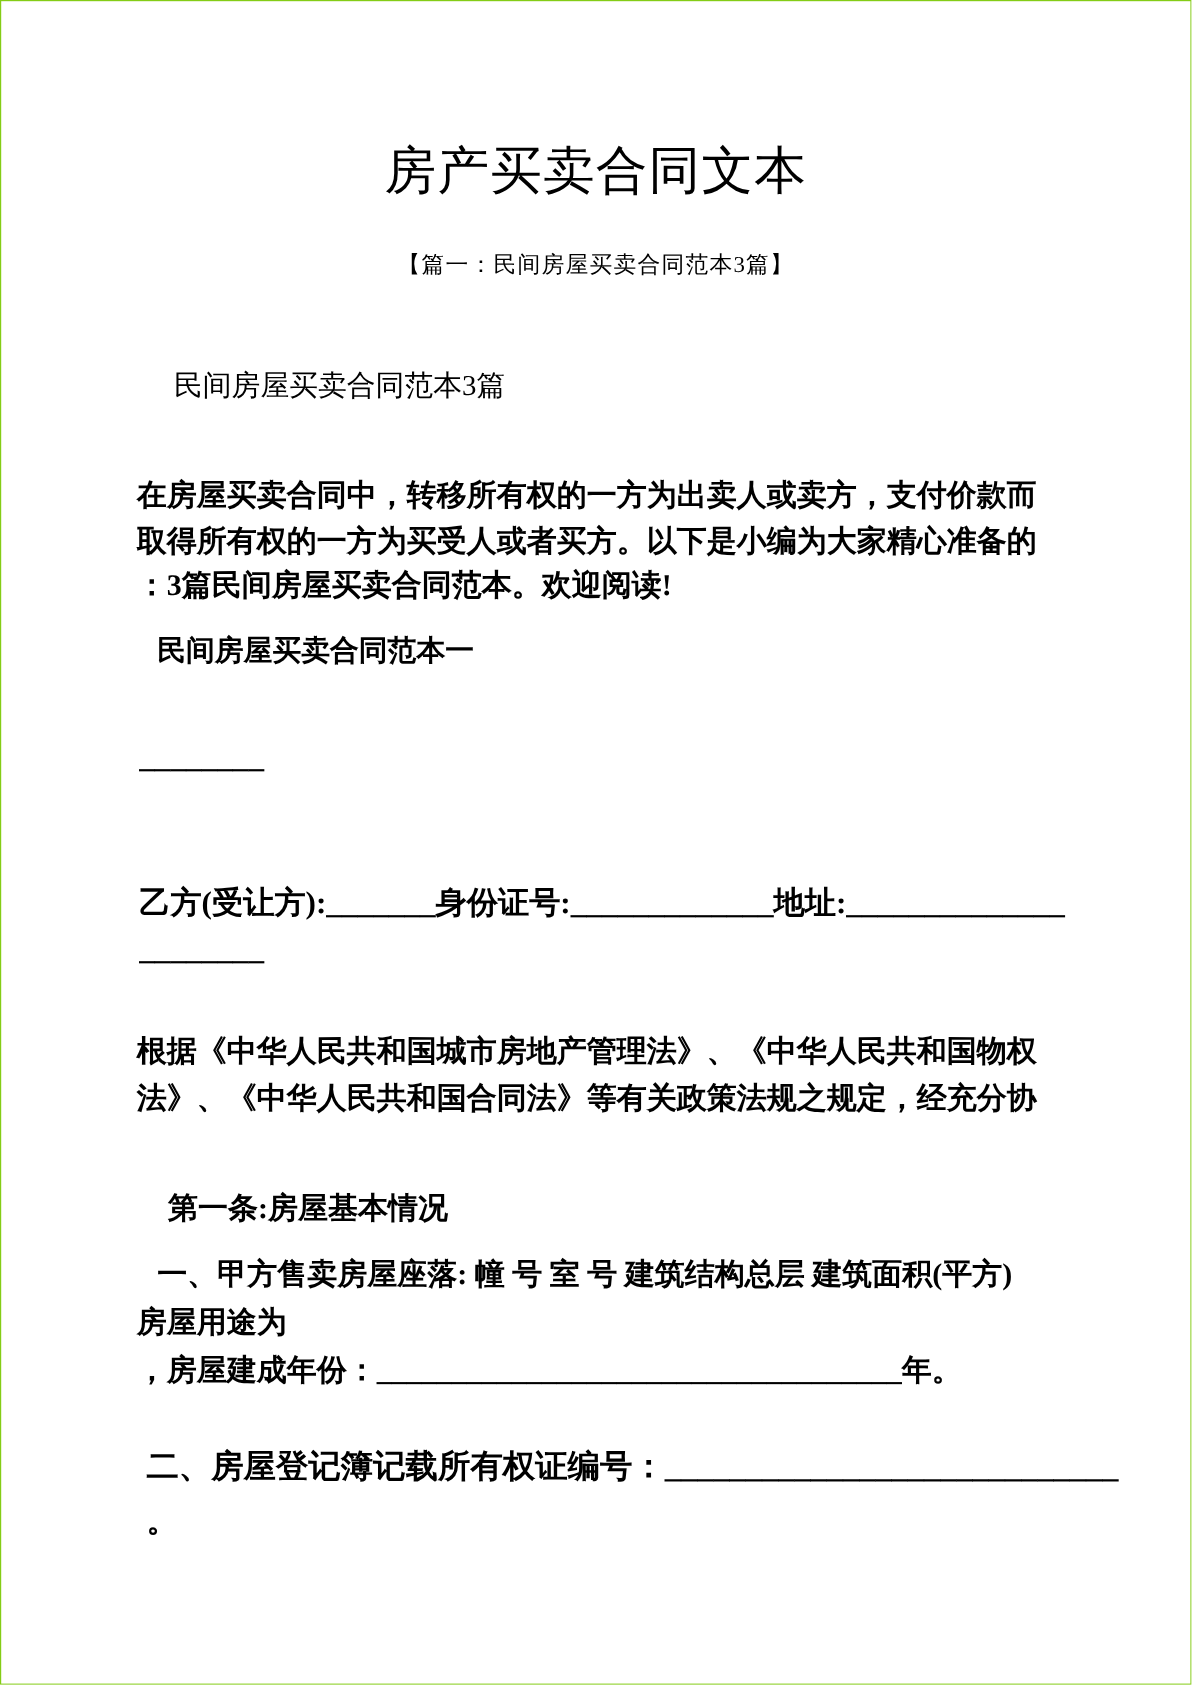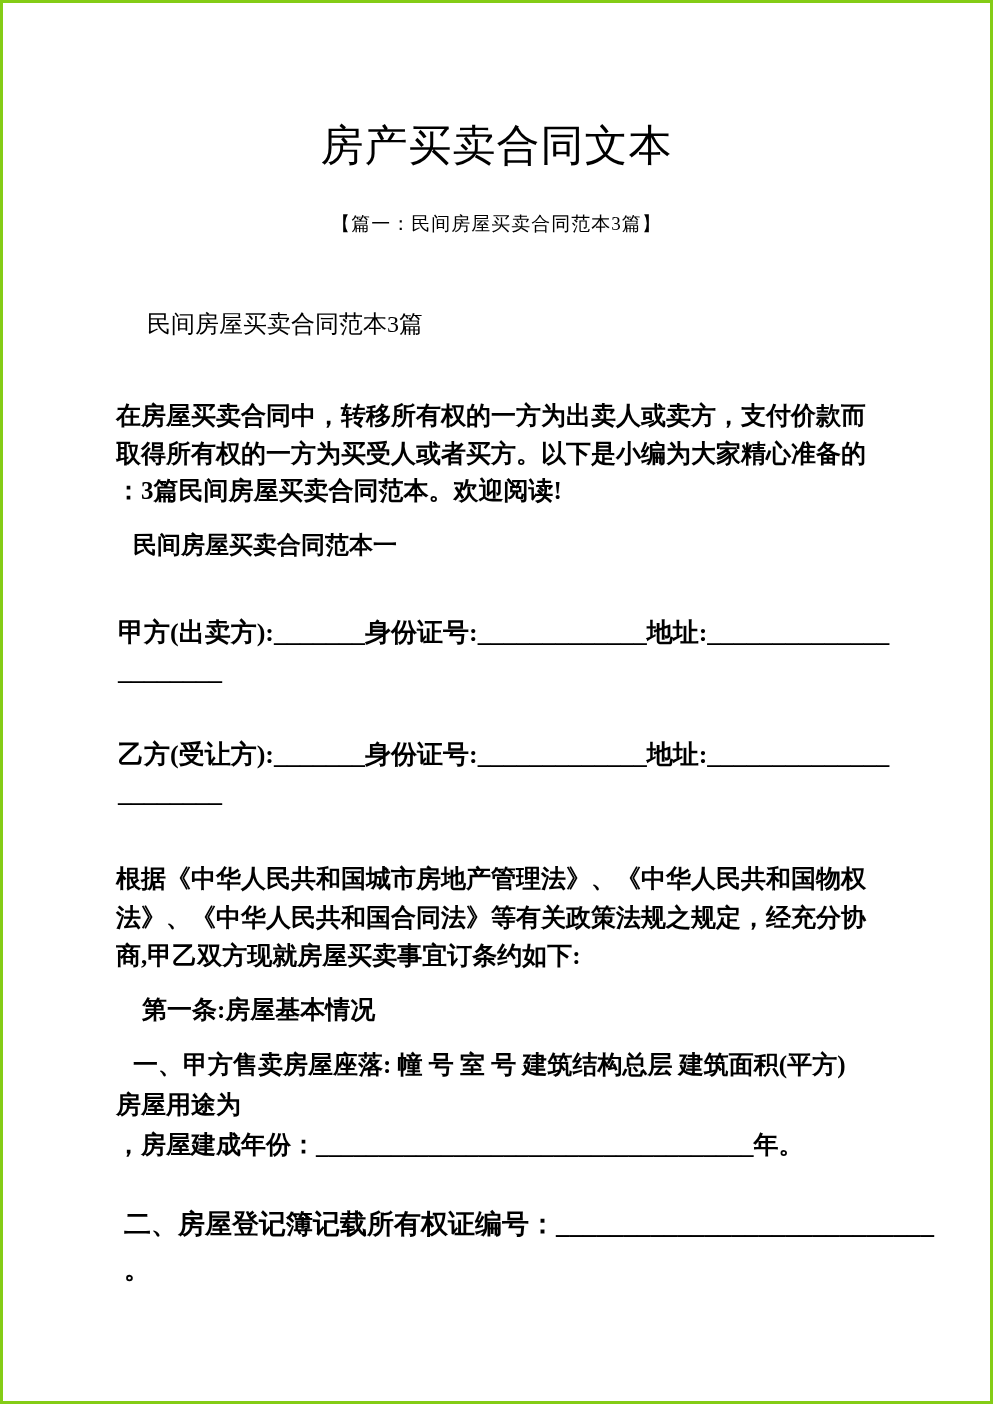--- a/index.html
+++ b/index.html
@@ -5,21 +5,21 @@
   html, body {
     margin: 0;
     padding: 0;
     background: #ffffff;
   }
   .page {
     position: relative;
     width: 993px;
     height: 1404px;
     background: #ffffff;
-    border: 3px solid #84cc16;
+    border: 1px solid #84cc16;
     box-sizing: border-box;
     font-family: "Liberation Serif", "DejaVu Serif", serif;
     color: #000000;
     overflow: hidden;
   }
   .abs { position: absolute; }
   .line { white-space: pre; }
 
   .doc-title {
     top: 120px;
@@ -125,33 +125,31 @@
 
   <div class="abs intro-para">
     <div class="line">在房屋买卖合同中，转移所有权的一方为出卖人或卖方，支付价款而</div>
     <div class="line">取得所有权的一方为买受人或者买方。以下是小编为大家精心准备的</div>
     <div class="line">：3篇民间房屋买卖合同范本。欢迎阅读!</div>
   </div>
 
   <div class="abs sample-one-heading line">民间房屋买卖合同范本一</div>
 
   <div class="abs party-block party-a">
-    <div class="line">甲方(出卖方):_______身份证号:_____________地址:______________</div>
     <div class="line">________</div>
   </div>
 
   <div class="abs party-block party-b">
     <div class="line">乙方(受让方):_______身份证号:_____________地址:______________</div>
     <div class="line">________</div>
   </div>
 
   <div class="abs legal-para">
     <div class="line">根据《中华人民共和国城市房地产管理法》、《中华人民共和国物权</div>
     <div class="line">法》、《中华人民共和国合同法》等有关政策法规之规定，经充分协</div>
-    <div class="line">商,甲乙双方现就房屋买卖事宜订条约如下:</div>
   </div>
 
   <div class="abs clause-1">
     <div class="line indent">一、甲方售卖房屋座落: 幢 号 室 号 建筑结构总层 建筑面积(平方)</div>
     <div class="line">房屋用途为</div>
     <div class="line">，房屋建成年份：___________________________________年。</div>
   </div>
 
   <div class="abs article-1-heading line">第一条:房屋基本情况</div>
 

